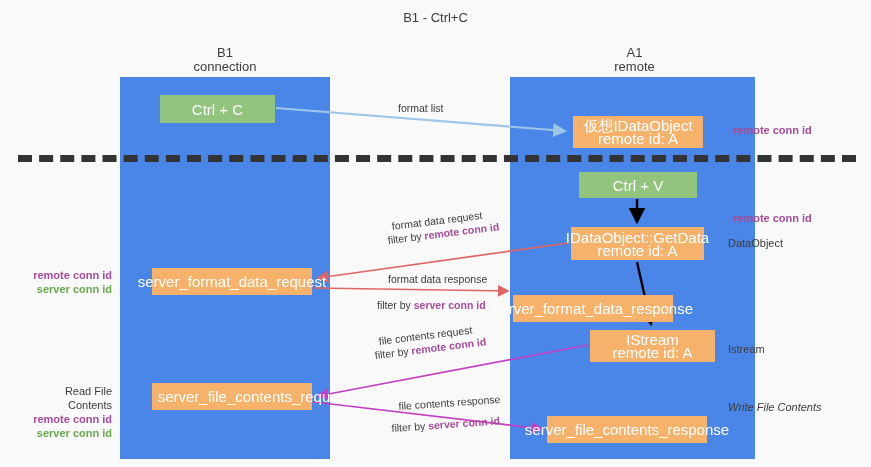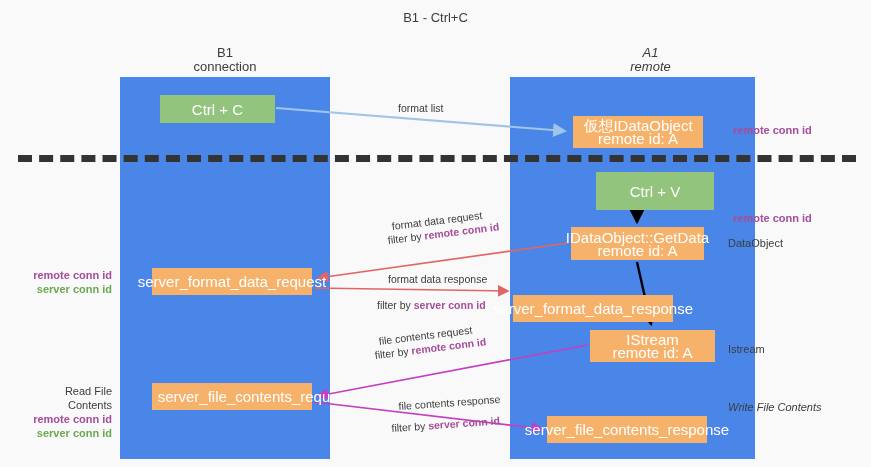--- a/index.html
+++ b/index.html
@@ -29,21 +29,21 @@
   }
 
   
   .col-head {
     text-align: center;
     font-size: 13px;
     color: #3c3c3c;
     line-height: 14px;
   }
   #head-b1 { left: 120px; top: 46px; width: 210px; }
-  #head-a1 { left: 528px; top: 46px; width: 245px; font-style: italic; }
+  #head-a1 { left: 512px; top: 46px; width: 245px; }
 
   
   .lane {
     background: #4a86e8;
   }
   #lane-b1 { left: 120px; top: 77px; width: 210px; height: 382px; }
   #lane-a1 { left: 510px; top: 77px; width: 245px; height: 382px; }
 
   
   #divider {
@@ -61,21 +61,21 @@
     font-size: 15px;
     line-height: 13px;
     box-sizing: border-box;
     padding: 2px 4px;
   }
   .node-green { background: #93c47d; }
   .node-orange { background: #f6b26b; }
 
   #n-ctrlc { left: 160px; top: 95px; width: 115px; height: 28px; }
   #n-dataobj { left: 573px; top: 116px; width: 130px; height: 32px; }
-  #n-ctrlv { left: 596px; top: 172px; width: 118px; height: 38px; }
+  #n-ctrlv { left: 579px; top: 172px; width: 118px; height: 26px; }
   #n-getdata { left: 571px; top: 227px; width: 133px; height: 33px; }
   #n-fmtreq { left: 152px; top: 268px; width: 160px; height: 27px; }
   #n-fmtresp { left: 513px; top: 279px; width: 160px; height: 27px; margin-top: 16px; }
   #n-istream { left: 590px; top: 330px; width: 125px; height: 32px; }
   #n-filereq { left: 152px; top: 383px; width: 160px; height: 27px; padding-left: 48px; }
   #n-fileresp { left: 547px; top: 416px; width: 160px; height: 27px; }
 
   
   .side-label {
     font-size: 11px;

